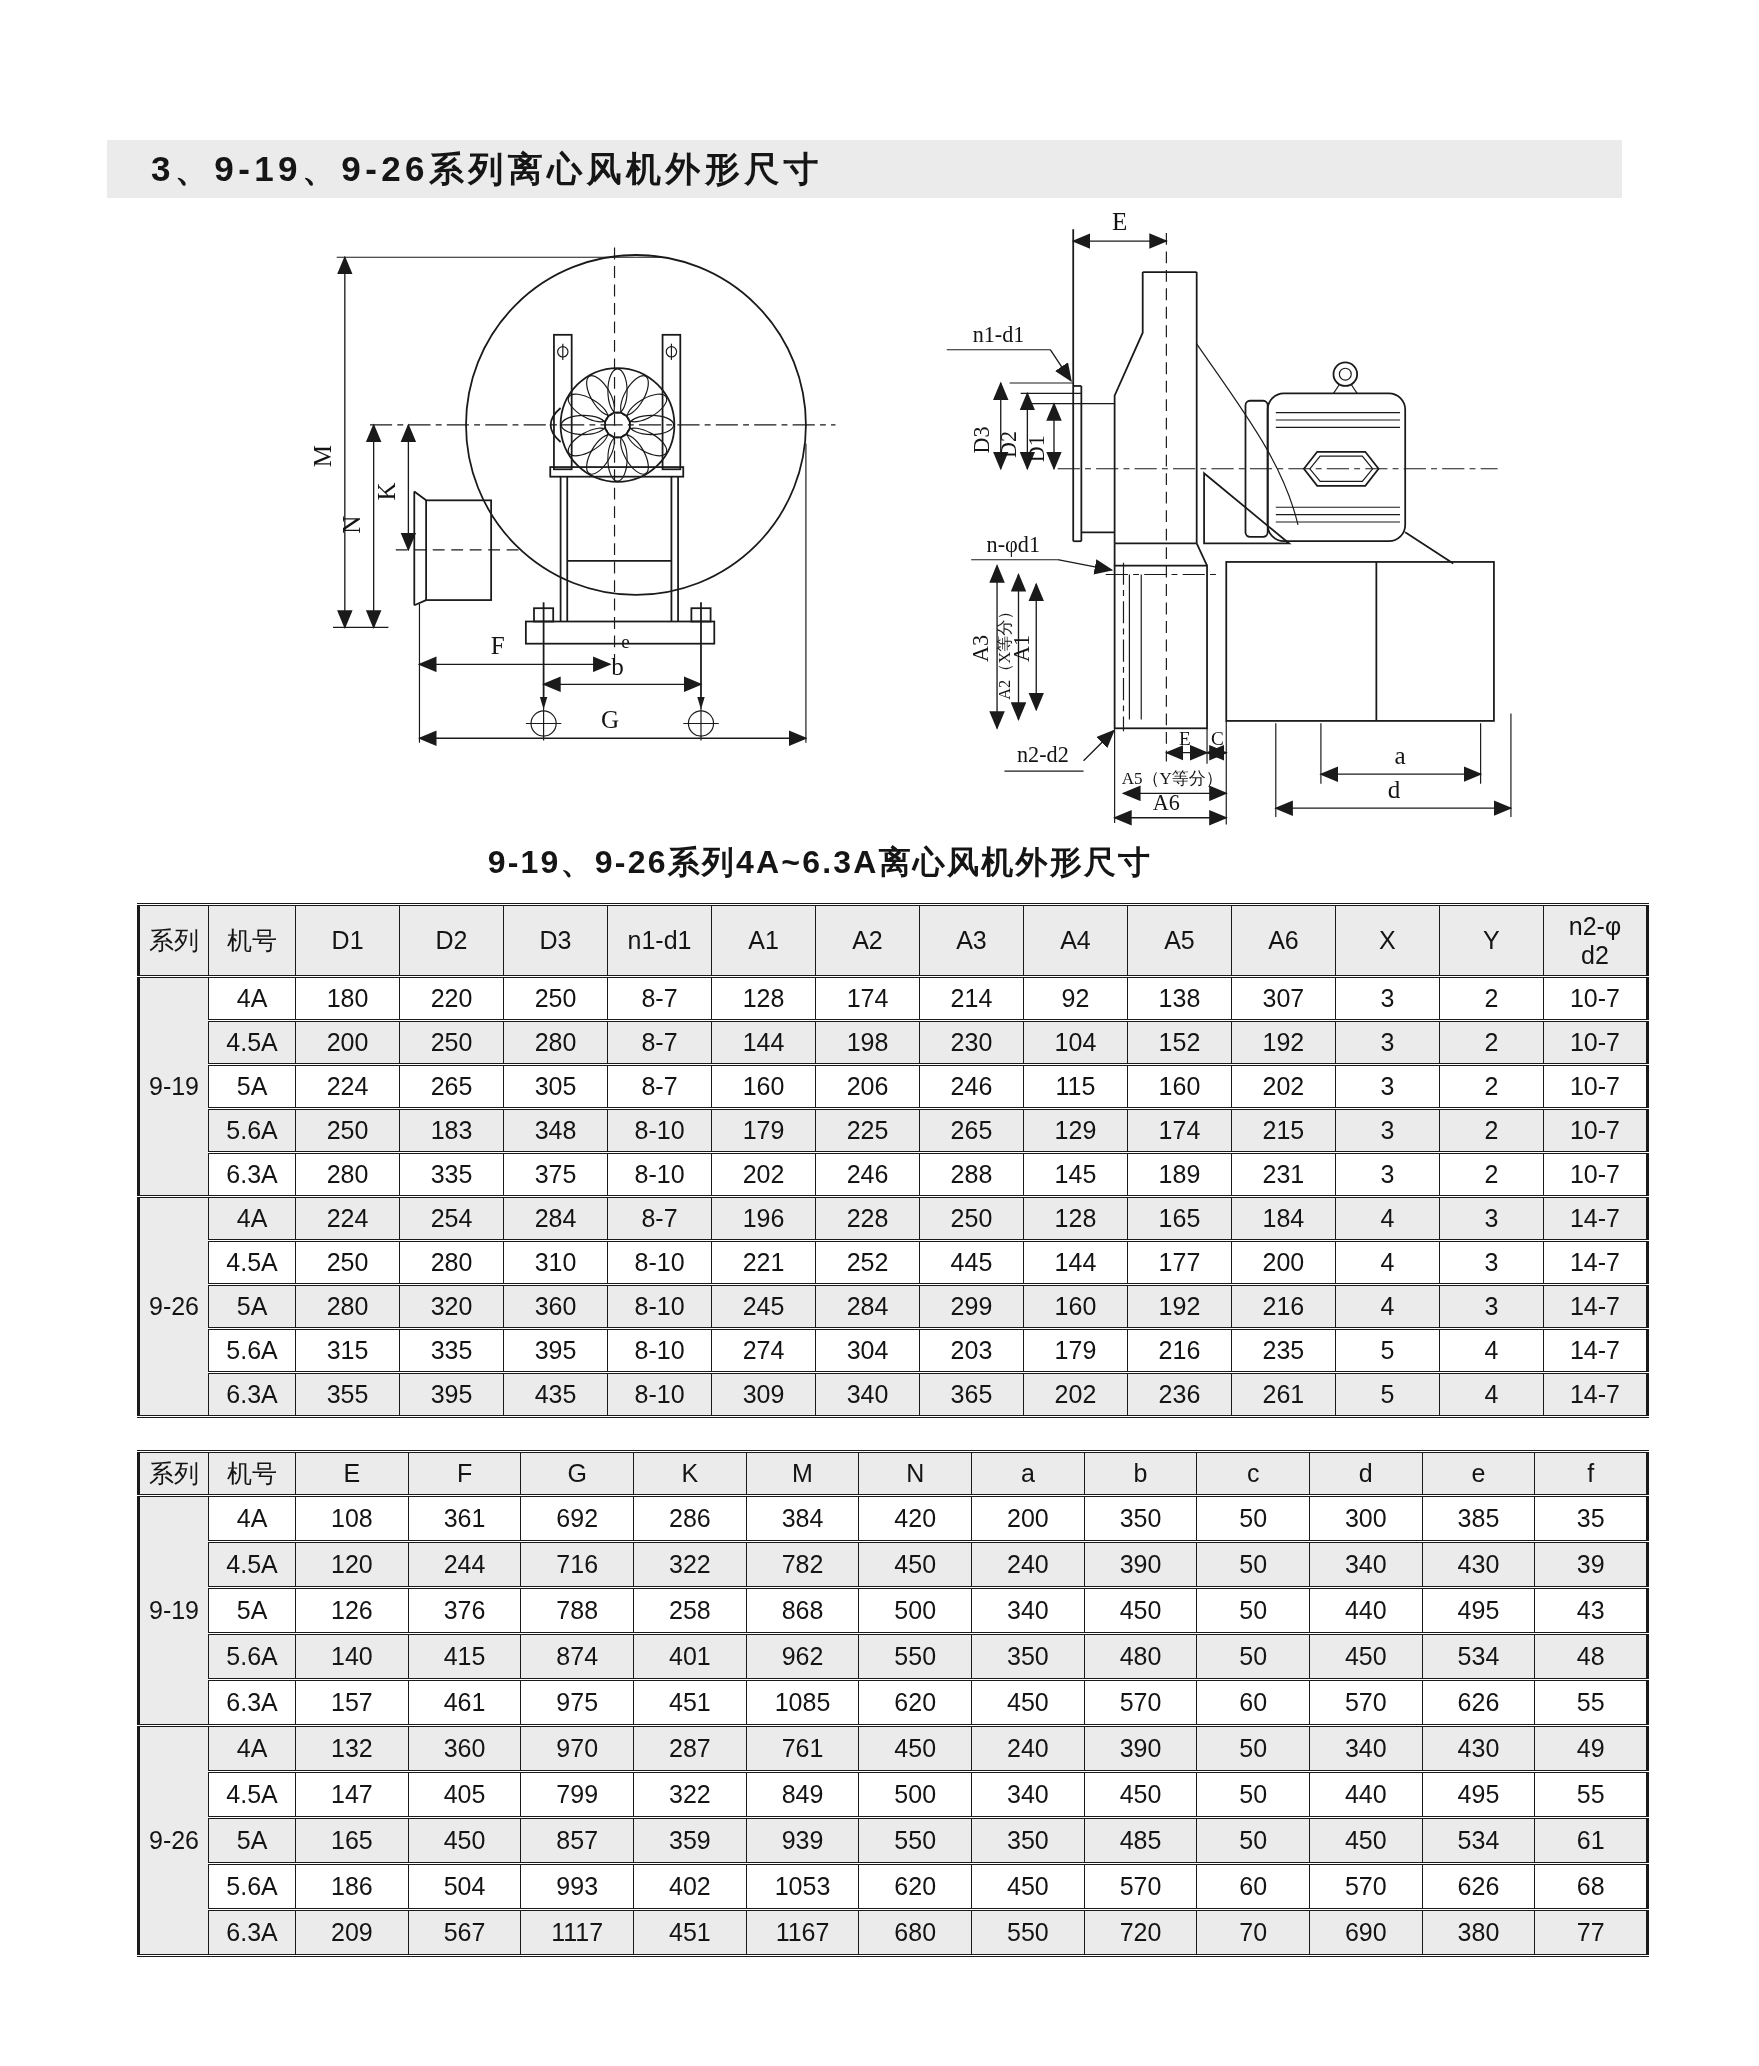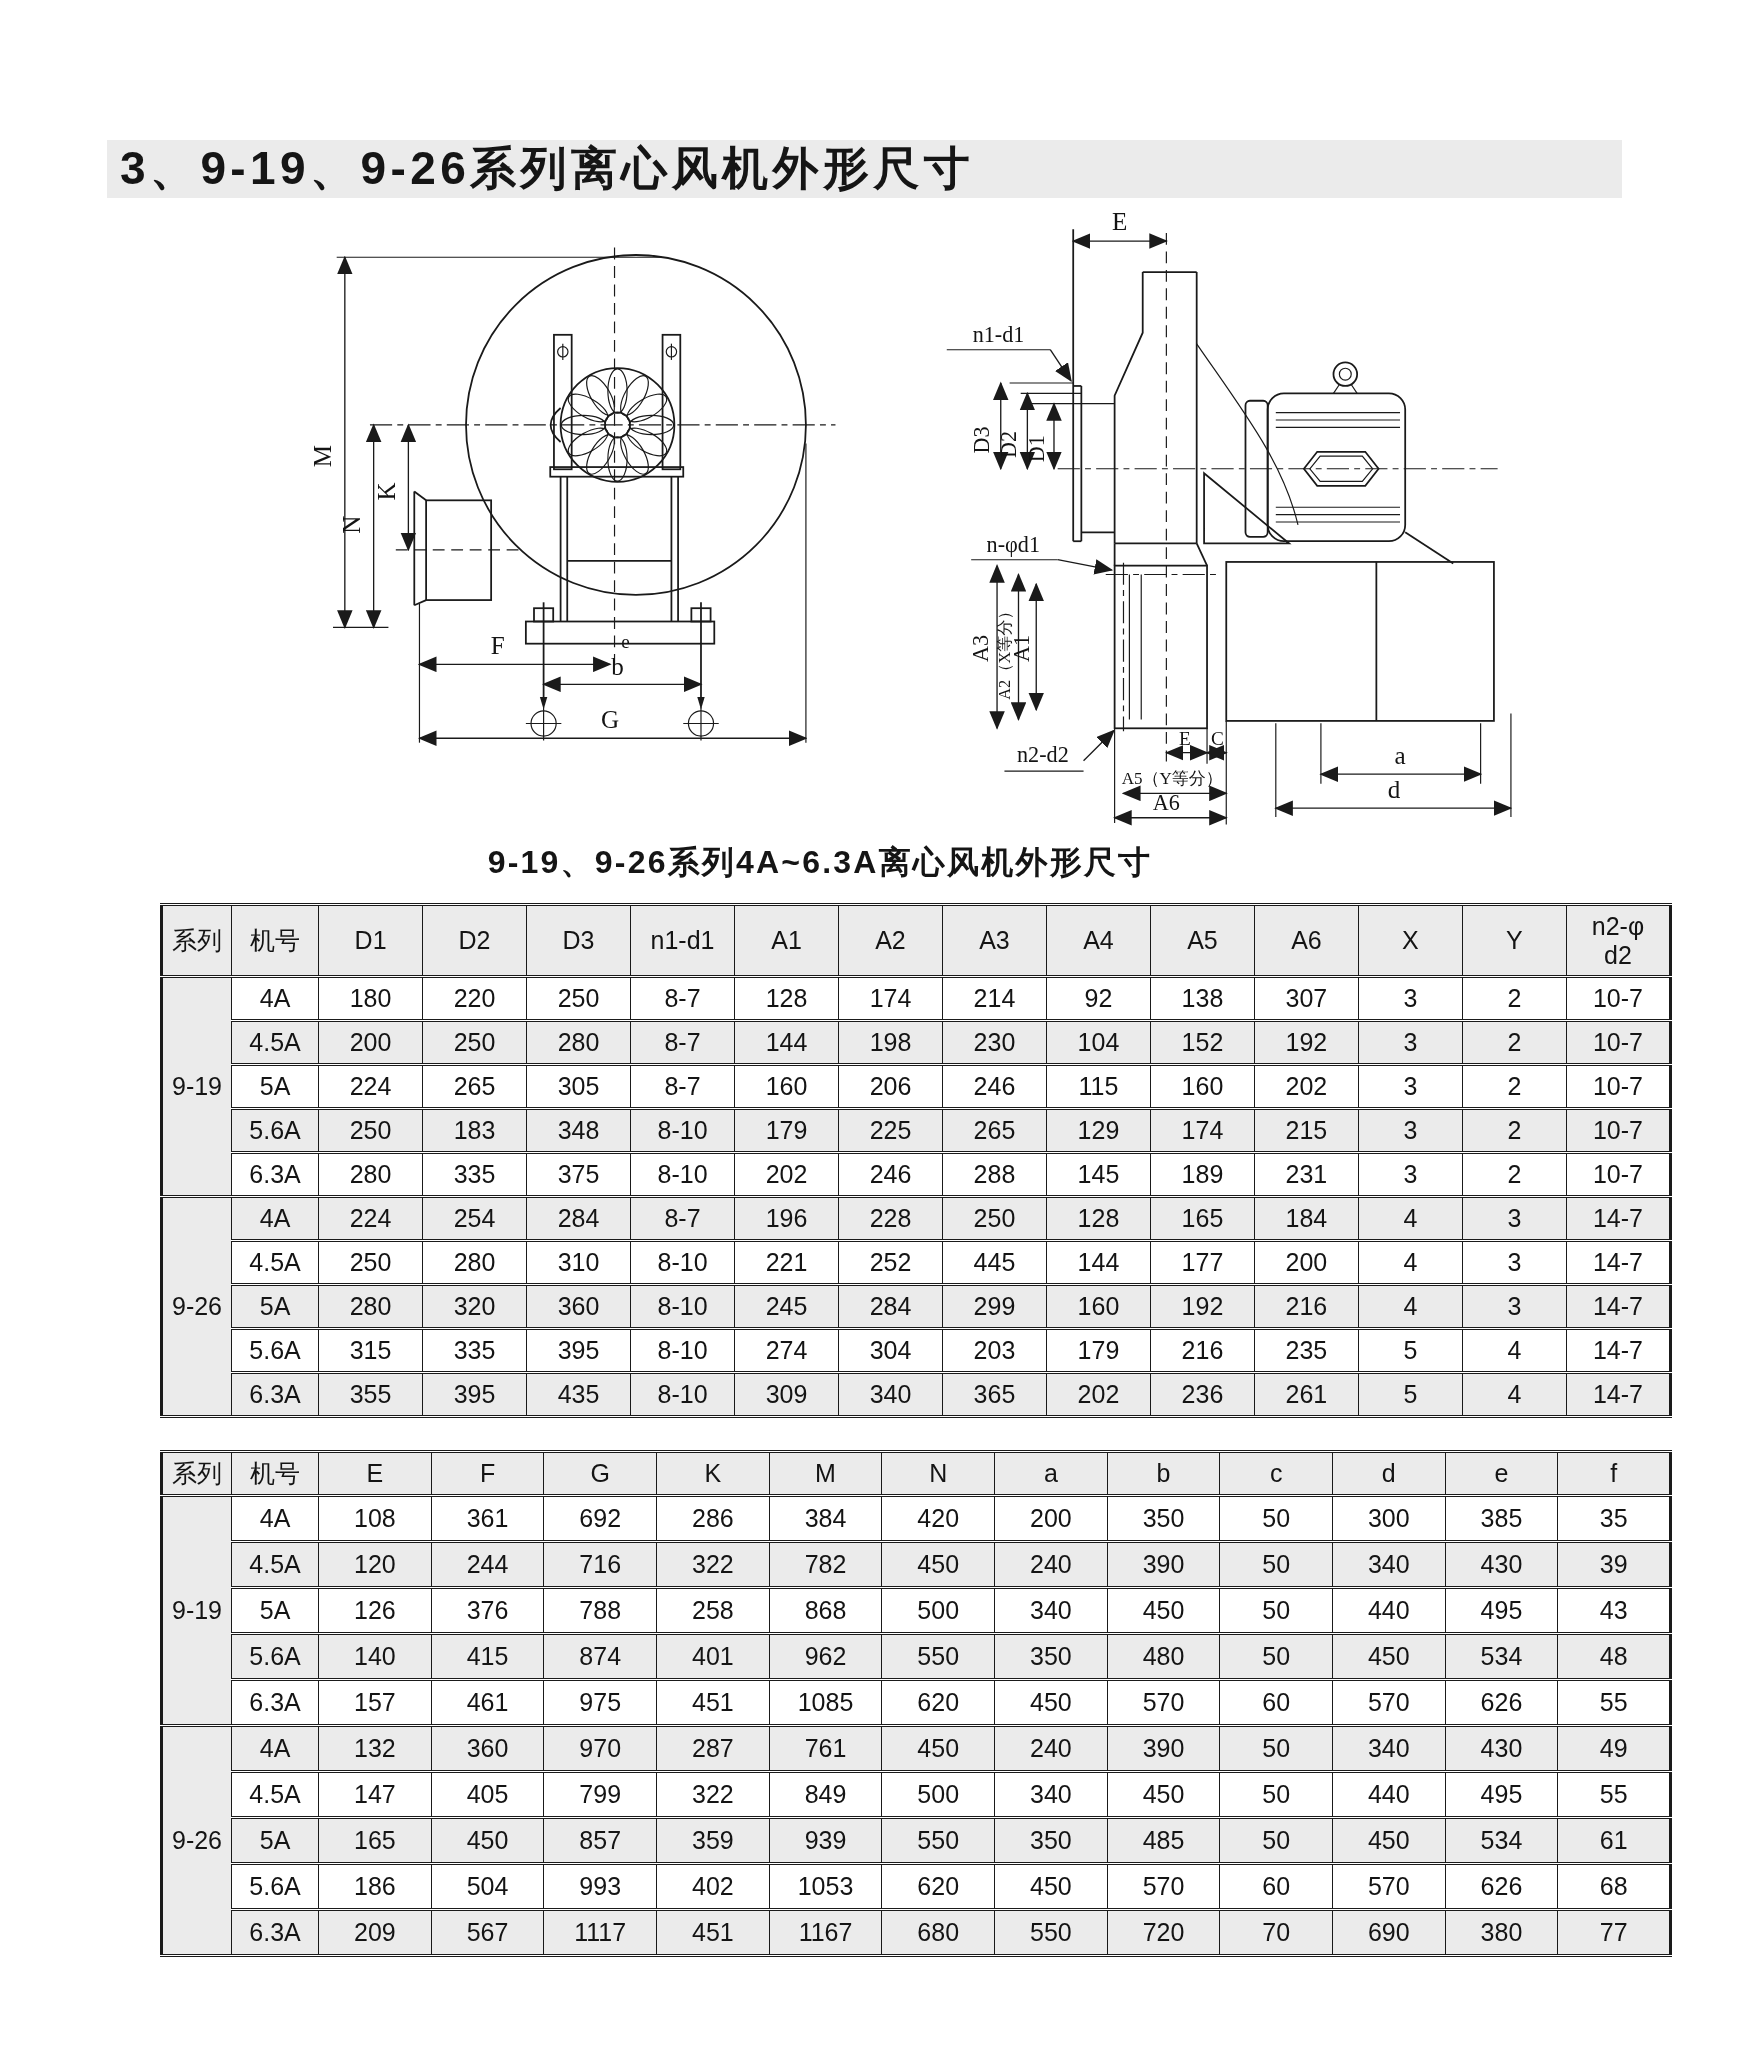--- a/index.html
+++ b/index.html
@@ -1,33 +1,33 @@
 <!DOCTYPE html>
 <html style="font-size:12px"><head>
 <meta charset="utf-8">
 <style>
   html,body{margin:0;padding:0;background:#fff;}
   body{width:1759px;height:2066px;position:relative;font-family:"Liberation Sans",sans-serif;color:#111;}
   .abs{position:absolute;}
   
   #title-bar{left:107px;top:140px;width:1515px;height:58px;background:#ebebeb;display:flex;align-items:center;}
-  #title-bar span{font-size:46px;font-weight:bold;letter-spacing:4.4px;padding-left:13px;color:#151515;}
+  #title-bar span{font-size:35px;font-weight:bold;letter-spacing:4.4px;padding-left:44px;color:#151515;}
   
   #subtitle{left:44px;top:841px;width:1552px;text-align:center;font-size:32px;font-weight:bold;letter-spacing:2.2px;color:#151515;}
   
   table.dim-table{border-collapse:collapse;table-layout:fixed;background:#fff;}
   #table1{left:137px;top:903px;width:1512px;}
   #table2{left:137px;top:1450px;width:1512px;}
   .dim-table th,.dim-table td{
     border-left:1.5px solid #1a1a1a;border-right:1.5px solid #1a1a1a;
     border-top:3.7px double #1a1a1a;border-bottom:3.7px double #1a1a1a;
     text-align:center;vertical-align:middle;font-size:25px;color:#141414;
     padding:0;overflow:hidden;white-space:pre-line;
   }
-  .dim-table{border:3px solid #1a1a1a;margin-left:23px;}
+  .dim-table{border:3px solid #1a1a1a;}
   .dim-table th{font-weight:normal;background:#ebebeb;}
   #table1 thead tr{height:72px;}
   #table1 tbody tr{height:44px;}
   #table2 thead tr{height:44px;}
   #table2 tbody tr{height:46px;}
   tr.gray td{background:#ebebeb;}
   tr.white td{background:#ffffff;}
   td.series-cell{background:#ebebeb !important;}
   
   svg text{font-family:"Liberation Serif","DejaVu Sans",serif;fill:#141414;}

